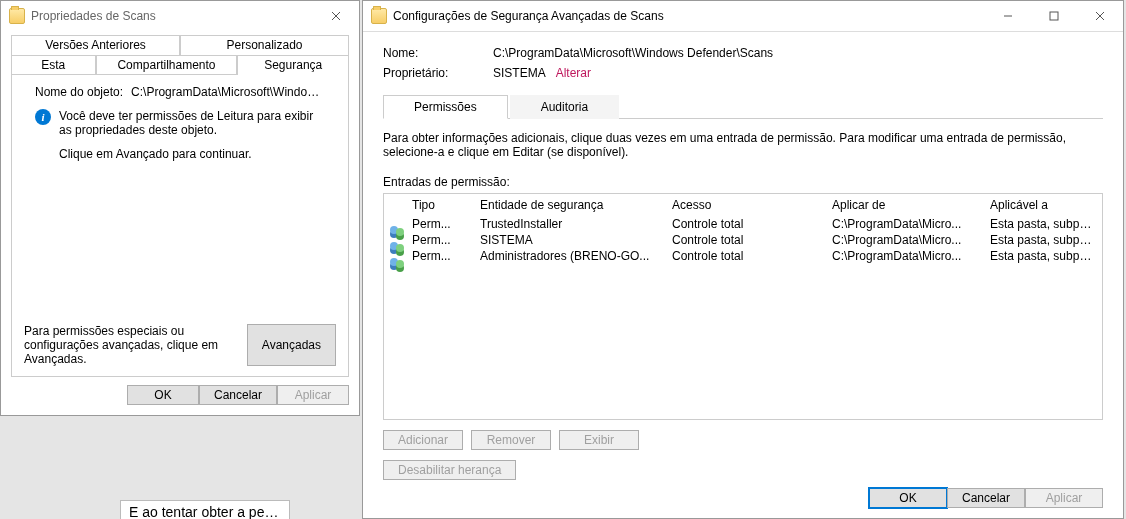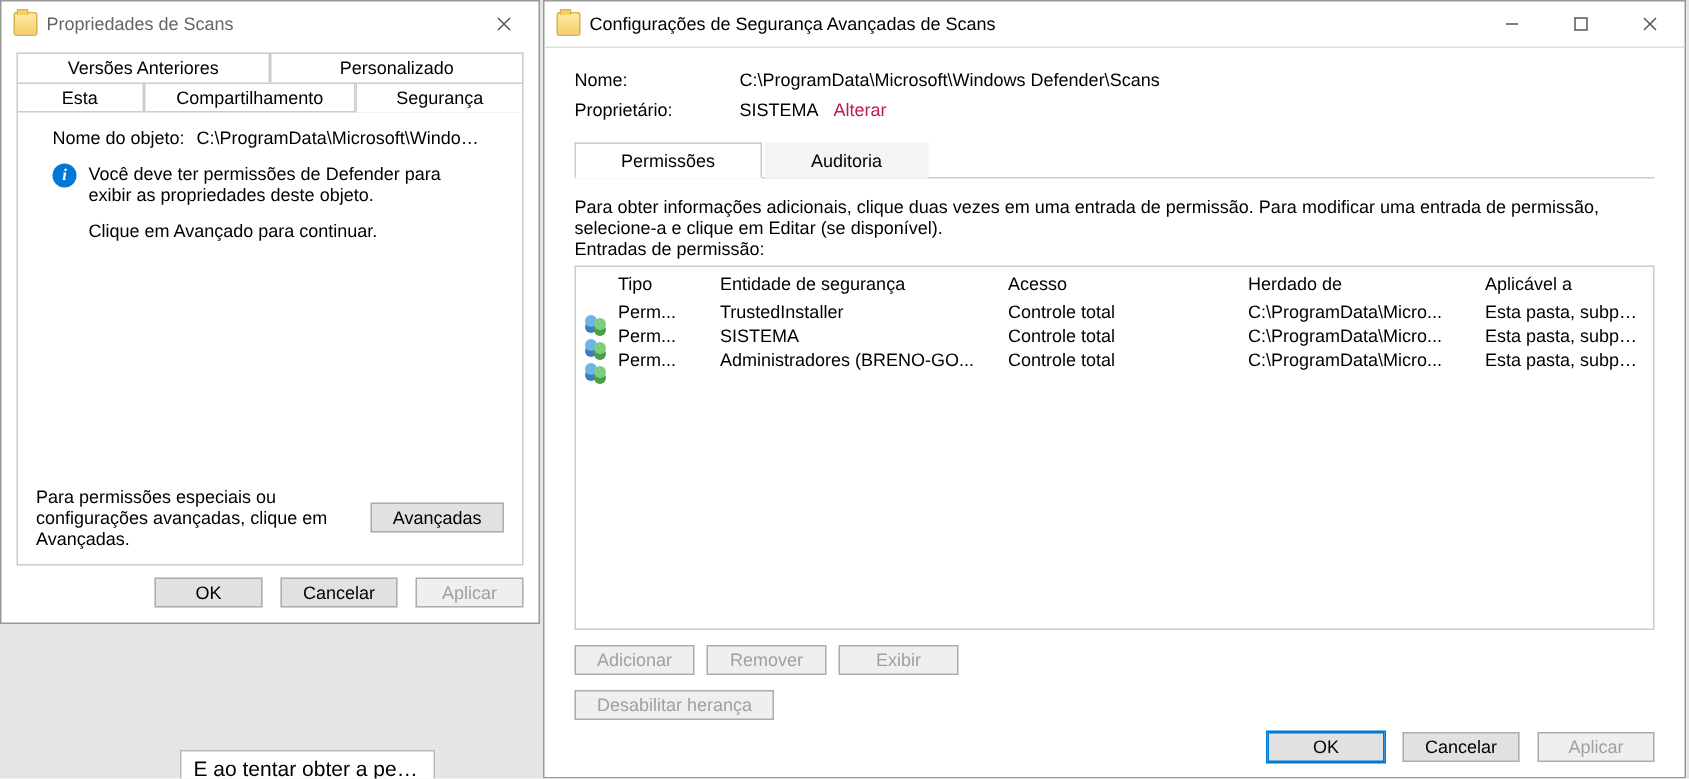--- a/index.html
+++ b/index.html
@@ -23,21 +23,21 @@
   .tab-sm{border:1px solid #ccc;border-bottom:none;background:#fff;padding:2px 6px;text-align:center;font-size:12px;height:20px;position:relative}
   .tab-sm.active{background:#fff;z-index:2}
   .tabpane{border:1px solid #ccc;background:#fff;flex:1;padding:10px 23px;position:relative;margin-top:-1px}
   .lbl{font-size:12px}
   .row{display:flex;gap:8px;margin-bottom:10px}
   .info-icn{width:16px;height:16px;border-radius:50%;background:#0078d4;color:#fff;display:flex;align-items:center;justify-content:center;font-weight:bold;font-family:Georgia,serif;font-style:italic;font-size:11px;flex:none}
 
   .btn{background:#e1e1e1;border:1px solid #adadad;padding:2px 14px;min-width:72px;font-size:12px;text-align:center}
   .btn.default{border:1px solid #0078d4;outline:1px solid #0078d4}
   .btn.disabled{color:#a0a0a0;background:#efefef}
-  .btn-row{display:flex;gap:12px;justify-content:flex-end;padding-top:8px}
+  .btn-row{display:flex;gap:0;justify-content:flex-end;padding-top:8px}
 
   
   .kv{display:flex;margin-bottom:6px}
   .kv .k{width:110px}
   .link{color:#be185d}
   .tabstrip-b{display:flex;border-bottom:1px solid #ccc;margin-top:8px}
   .tab-b{padding:4px 30px;border:1px solid transparent;border-bottom:none;position:relative;top:1px;background:#f4f4f4;margin-right:2px}
   .tab-b.active{background:#fff;border-color:#ccc;border-bottom:1px solid #fff}
   .permbox{border:1px solid #ccc;flex:1;margin-top:4px;display:flex;flex-direction:column;overflow:hidden}
   .hdr{display:flex;padding:4px 6px;font-weight:400}
@@ -86,26 +86,26 @@
       </div>
     </div>
     <div class="tabpane">
       <div class="row">
         <span class="lbl">Nome do objeto:</span>
         <span class="lbl ellip" style="flex:1">C:\ProgramData\Microsoft\Windows Defender</span>
       </div>
       <div class="row" style="align-items:flex-start">
         <span class="info-icn">i</span>
         <div style="flex:1">
-          <div class="lbl">Você deve ter permissões de Defender para exibir as propriedades deste objeto.</div>
+          <div class="lbl">Você deve ter permissões de Leitura para exibir as propriedades deste objeto.</div>
           <div class="lbl" style="margin-top:10px">Clique em Avançado para continuar.</div>
         </div>
       </div>
 
-      <div style="position:absolute;left:12px;right:12px;bottom:10px;display:flex;align-items:center;gap:0">
+      <div style="position:absolute;left:12px;right:12px;bottom:10px;display:flex;gap:0">
         <span class="lbl" style="flex:1">Para permissões especiais ou configurações avançadas, clique em Avançadas.</span>
         <button class="btn">Avançadas</button>
       </div>
     </div>
     <div class="btn-row">
       <button class="btn" style="min-width:72px">OK</button>
       <button class="btn">Cancelar</button>
       <button class="btn disabled">Aplicar</button>
     </div>
   </div>
@@ -146,29 +146,29 @@
       <span>SISTEMA</span>
       <span class="link" style="margin-left:10px">Alterar</span>
     </div>
 
     <div class="tabstrip-b">
       <div class="tab-b active">Permissões</div>
       <div class="tab-b">Auditoria</div>
     </div>
 
     <div class="lbl" style="margin-top:12px">Para obter informações adicionais, clique duas vezes em uma entrada de permissão. Para modificar uma entrada de permissão, selecione-a e clique em Editar (se disponível).</div>
-    <div class="lbl" style="margin-top:0">Entradas de permissão:</div>
+    <div class="lbl" style="margin-top:16px">Entradas de permissão:</div>
 
     <div class="permbox">
       <div class="hdr">
         <span class="col-ic"></span>
         <span class="col-t">Tipo</span>
         <span class="col-e">Entidade de segurança</span>
         <span class="col-a">Acesso</span>
-        <span class="col-h">Herdado de</span>
+        <span class="col-h">Aplicar de</span>
         <span class="col-ap">Aplicável a</span>
       </div>
       <div id="rows">
           <div class="prow">
             <span class="col-ic"><span class="ppl"></span></span>
             <span class="col-t ellip">Perm...</span>
             <span class="col-e ellip">TrustedInstaller</span>
             <span class="col-a ellip">Controle total</span>
             <span class="col-h ellip">C:\ProgramData\Micro...</span>
             <span class="col-ap ellip">Esta pasta, subpastas e arquivos</span>

